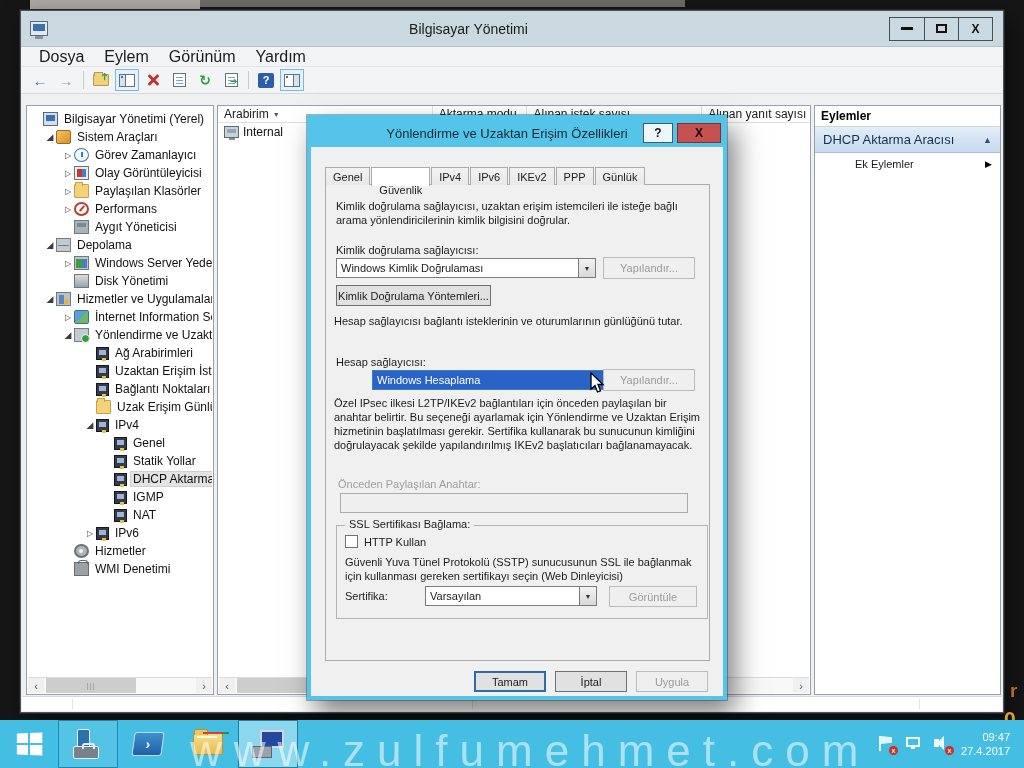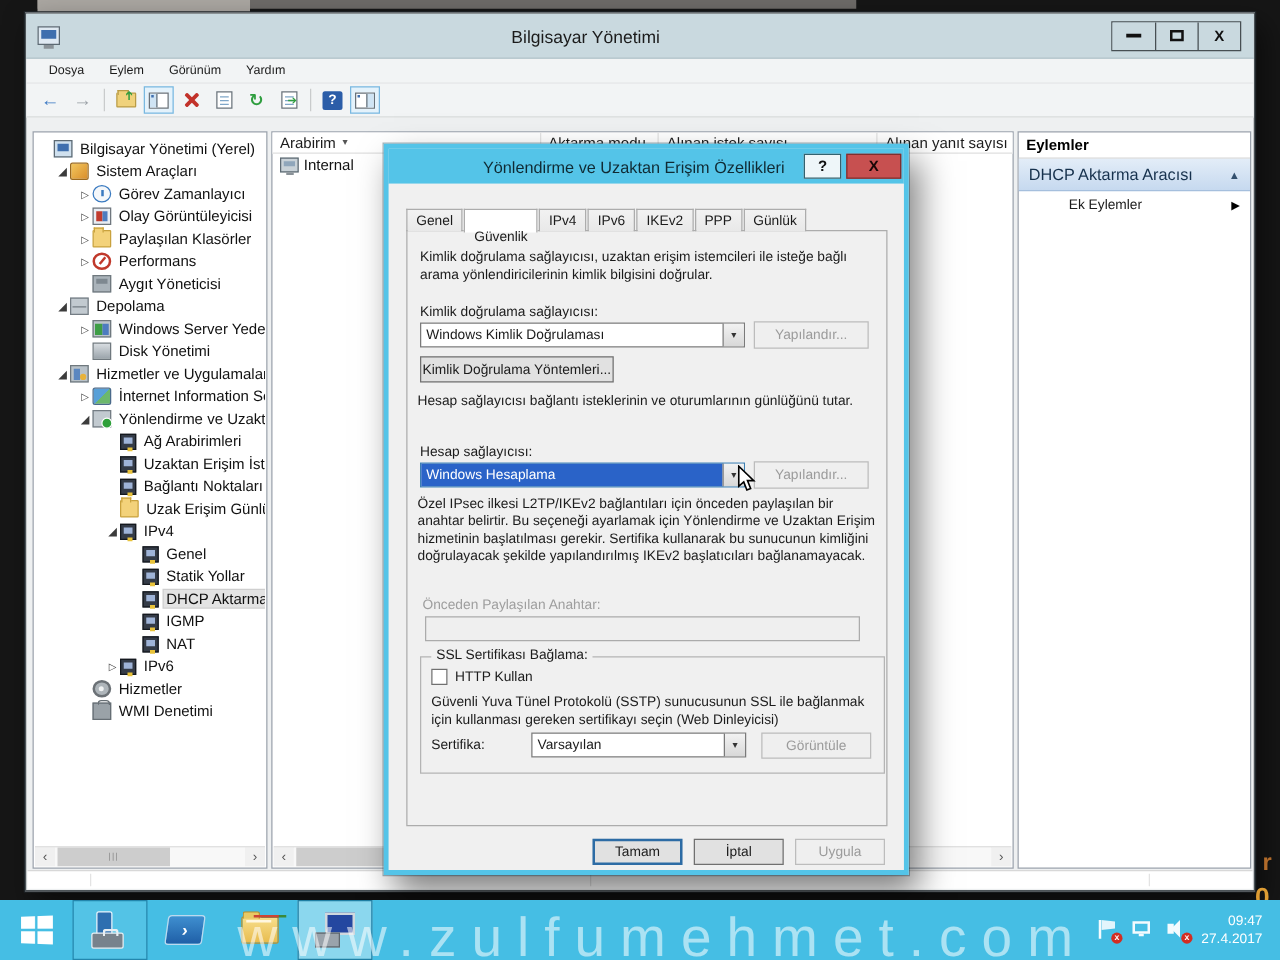--- a/index.html
+++ b/index.html
@@ -19,21 +19,21 @@
   .app-ico::before { content:""; position:absolute; left:2px; top:2px; right:2px; height:7px; background:#3f6fae; }
   .app-ico::after { content:""; position:absolute; left:4px; bottom:-4px; width:8px; height:3px; background:#8a9298; }
   .title-text { flex:1; text-align:center; font-size:14px; color:#1b1b1b; }
   .caption-btns { display:flex; margin-right:10px; border:1px solid #474f53; }
   .cap { width:34px; height:22px; background:#c9d9df; border-left:1px solid #474f53; display:flex; align-items:center; justify-content:center; font-size:12px; font-weight:bold; color:#111; }
   .cap:first-child { border-left:none; }
   .glyph-min { width:12px; height:3px; background:#111; display:inline-block; }
   .glyph-max { width:11px; height:9px; border:2px solid #111; display:inline-block; }
 
   .menubar { height:20px; background:#f2f4f5; display:flex; align-items:center; padding-left:8px; border-bottom:1px solid #e2e4e5; }
-  .menu-item { font-size:10px; color:#1b1b1b; padding:2px 10px; }
+  .menu-item { font-size:16px; color:#1b1b1b; padding:2px 10px; }
 
   .toolbar { height:27px; background:#f2f4f5; display:flex; align-items:center; padding-left:6px; border-bottom:1px solid #d9dbdc; }
   .tbtn { width:24px; height:22px; display:flex; align-items:center; justify-content:center; position:relative; margin:0 1px; flex:none; }
   .tbtn.on { border:1px solid #7ab8e0; background:#e4f2fb; }
   .tsep { width:1px; height:18px; background:#c9cbcc; margin:0 4px; }
   .g-back { color:#3b78c3; font-weight:bold; font-size:15px; }
   .g-fwd  { color:#9aa0a6; font-weight:bold; font-size:15px; }
   .mini-folder { width:16px; height:12px; background:#f0d27c; border:1px solid #b99b45; border-radius:1px; position:relative; }
   .mini-folder::before { content:""; position:absolute; left:0; top:-3px; width:7px; height:3px; background:#f0d27c; border:1px solid #b99b45; border-bottom:none; }
   .up-arrow::after { content:"➔"; position:absolute; right:0; top:-4px; color:#2f9e3f; font-size:10px; font-weight:bold; transform:rotate(-90deg); }
@@ -143,21 +143,21 @@
   .dlg-body { position:absolute; left:0; right:0; top:28px; bottom:0; background:#f0f0f0; font-size:11px; color:#1b1b1b; }
   .tabs { position:absolute; left:14px; top:17px; height:21px; z-index:3; display:flex; align-items:flex-end; }
   .tab { border:1px solid #acacac; border-bottom:none; background:linear-gradient(180deg,#f2f2f2,#e8e8e8); padding:3px 7px 2px; font-size:11px; margin-right:1px; height:18px; }
   .tab.active { background:#fff; height:17px; padding-top:16px; position:relative; margin-bottom:-1px; z-index:4; }
   .tabpage { position:absolute; left:14px; top:37px; width:385px; height:477px; border:1px solid #acacac; background:#f0f0f0; }
   .para { position:absolute; line-height:14px; }
   .fldlabel { position:absolute; }
   .combo { position:absolute; height:20px; background:#fff; border:1px solid #7a7a7a; display:flex; }
   .combo .ctext { flex:1; padding:3px 4px 0; white-space:nowrap; overflow:hidden; }
   .combo .cbtn { width:17px; border-left:1px solid #7a7a7a; background:linear-gradient(180deg,#f2f2f2,#d8d8d8); display:flex; align-items:center; justify-content:center; font-size:7px; color:#333; flex:none; }
-  .combo.focused { border-color:#3c7fb1; }
+  .combo.focused { border-color:#3c7fb1;margin-left:36px; }
   .combo.focused .ctext { background:#2a63c8; color:#fff; }
   .btn { position:absolute; background:#e1e1e1; border:1px solid #707070; font-size:11px; color:#1b1b1b; display:flex; align-items:center; justify-content:center; }
   .btn.default { border:2px solid #2d6ca5; }
   .btn.disabled { background:#efefef; border-color:#bcbcbc; color:#9b9b9b; }
   .chkrow { position:absolute; display:flex; align-items:center; gap:6px; }
   .chk { width:13px; height:13px; background:#fff; border:1px solid #707070; flex:none; }
   .dis { color:#9e9e9e; }
   .txtinput { position:absolute; height:20px; background:#efefef; border:1px solid #ababab; }
   .groupbox { position:absolute; border:1px solid #b4b4b4; }
   .grouplabel { position:absolute; top:-8px; left:8px; background:#f0f0f0; padding:0 4px; }

